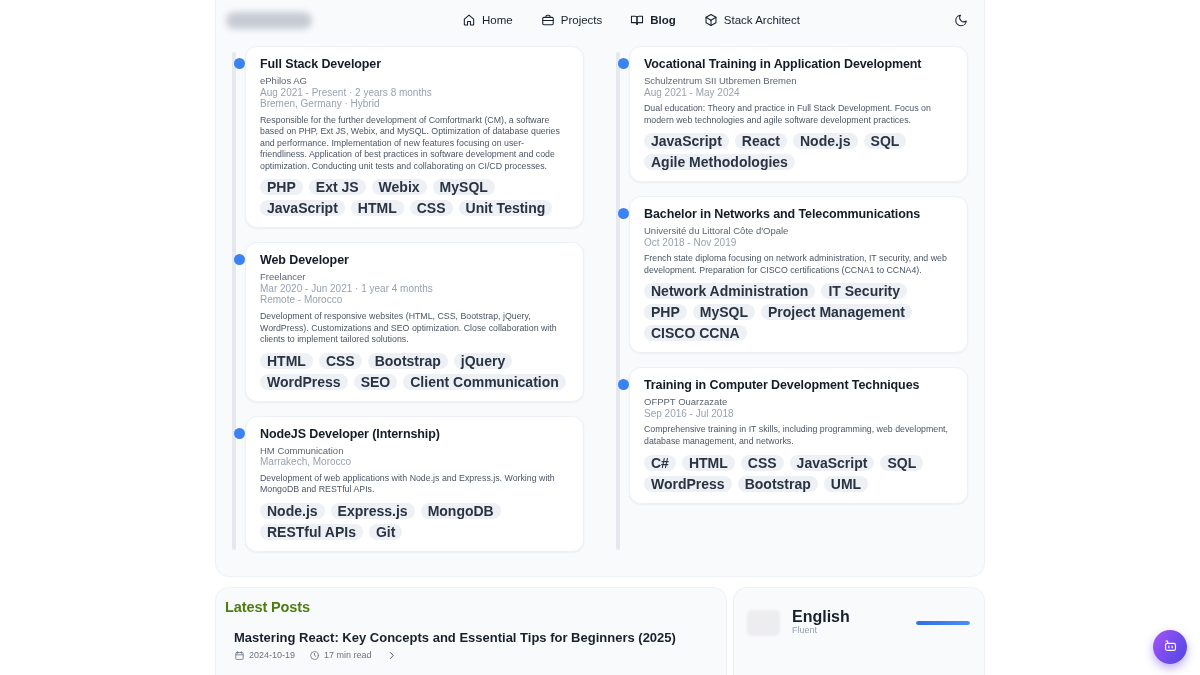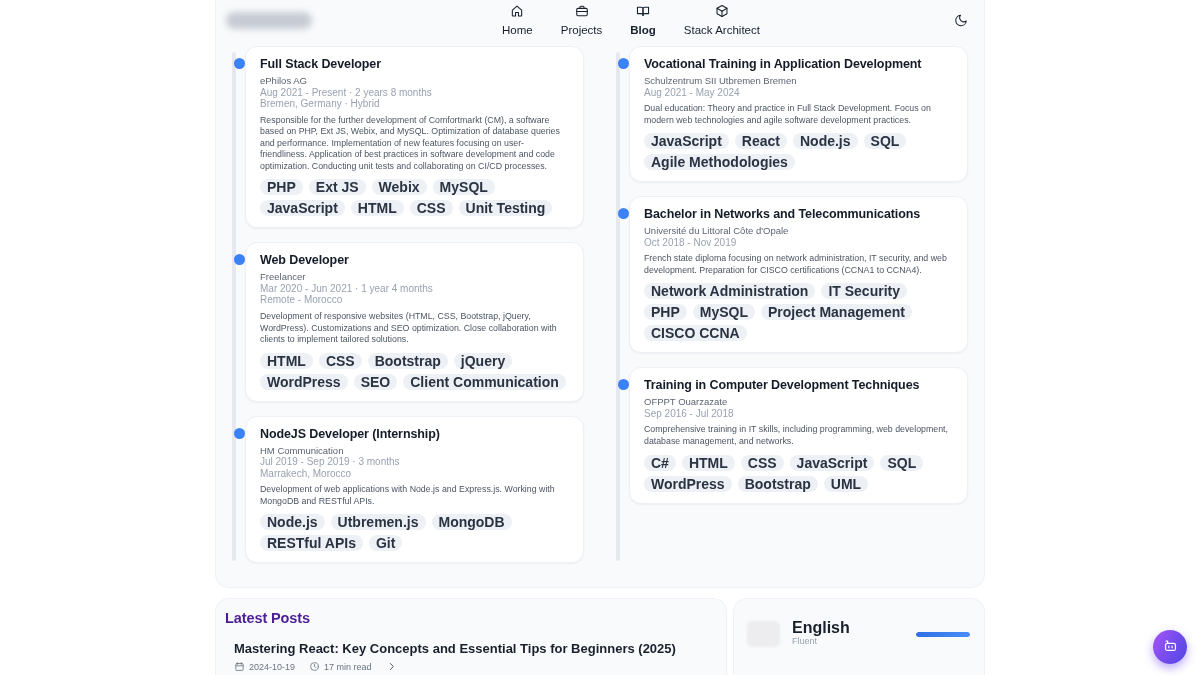--- a/index.html
+++ b/index.html
@@ -9,21 +9,21 @@
 
   
   .top-section { background:#f8fafc; border:1px solid #eef2f7; border-top:none;
     border-radius:0 0 14px 14px; }
   nav { height:40px; display:flex; align-items:center; justify-content:space-between;
     padding:0 12px 0 10px; }
   .logo-blur { width:86px; height:17px; background:#c7ccd4; border-radius:9px;
     filter:blur(3px); border:none; cursor:pointer; }
   .nav-links { display:flex; align-items:center; gap:28px; }
   .nav-link { display:flex; align-items:center; gap:6px; font-size:11.5px; font-weight:500;
-    color:#16202e; text-decoration:none; cursor:pointer; background:none; border:none;flex-direction:column; }
+    color:#16202e; text-decoration:none; cursor:pointer; background:none; border:none; }
   .nav-link.active { font-weight:700; }
   .nicon { display:inline-flex; width:14px; height:14px; color:#16202e; }
   .nicon svg { width:14px; height:14px; }
   .moon-btn { background:none; border:none; cursor:pointer; width:22px; height:22px;
     display:flex; align-items:center; justify-content:center; color:#16202e; }
   .moon-btn svg { width:15px; height:15px; }
 
   .timeline-grid { display:grid; grid-template-columns:1fr 1fr; gap:32px;
     padding:6px 16px 24px 16px; }
   .tcol { position:relative; padding-left:13px; display:flex; flex-direction:column; }
@@ -171,26 +171,25 @@
                 <span class="tag">jQuery</span>
                 <span class="tag">WordPress</span>
                 <span class="tag">SEO</span>
                 <span class="tag">Client Communication</span>
               </div>
           </article>
           <article class="card">
             <span class="dot"></span>
             <h3 class="card-title">NodeJS Developer (Internship)</h3>
             <div class="company">HM Communication</div>
-            <div class="meta">Jul 2019 - Sep 2019 · 3 months</div>
             <div class="meta">Marrakech, Morocco</div>
             <p class="desc">Development of web applications with Node.js and Express.js. Working with MongoDB and RESTful APIs.</p>
             <div class="tags">
                 <span class="tag">Node.js</span>
-                <span class="tag">Utbremen.js</span>
+                <span class="tag">Express.js</span>
                 <span class="tag">MongoDB</span>
                 <span class="tag">RESTful APIs</span>
                 <span class="tag">Git</span>
               </div>
           </article>
         </div>
       </div>
 
       <div class="tcol">
         <div class="tl-line"></div>
@@ -243,21 +242,21 @@
           </article>
         </div>
       </div>
 
     </div>
   </div>
 
   <div class="bottom-row">
 
     <section class="panel posts-panel">
-      <h2 class="panel-heading" style="color:#4c1d95">Latest Posts</h2>
+      <h2 class="panel-heading" style="color:#4d7c0f">Latest Posts</h2>
       <div class="posts-list">
         <div class="post">
           <div class="post-title">Mastering React: Key Concepts and Essential Tips for Beginners (2025)</div>
           <div class="post-meta">
             <span class="pm">
               <svg viewBox="0 0 24 24" fill="none" stroke="#6b7480" stroke-width="1.8" stroke-linecap="round">
                   <rect x="4" y="5.5" width="16" height="15" rx="2"></rect>
                   <path d="M8 3.5v4M16 3.5v4M4 10.5h16"></path>
                 </svg>
               <span>2024-10-19</span>

